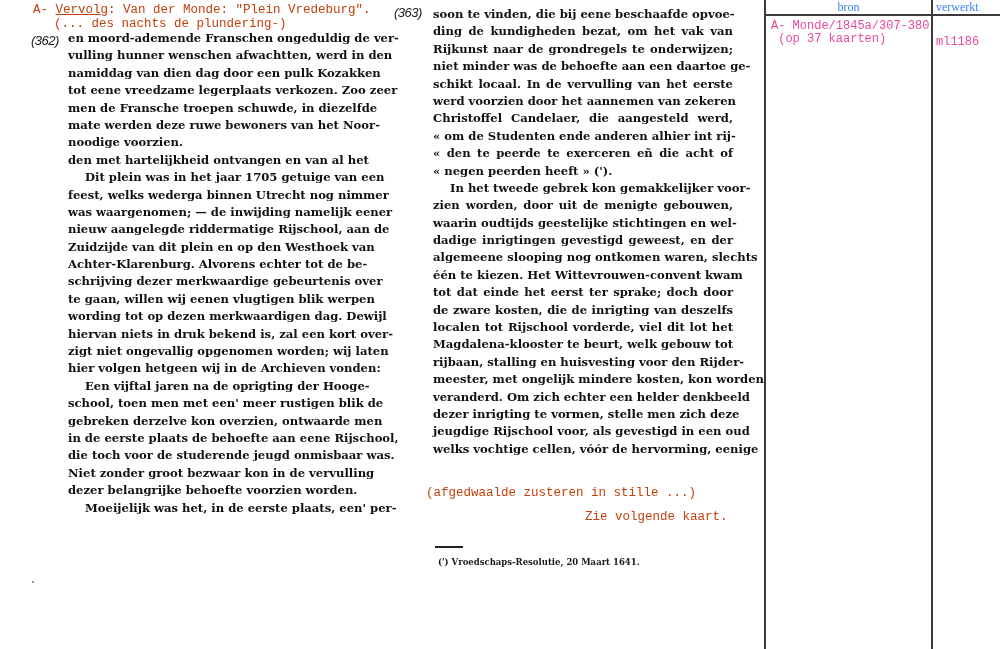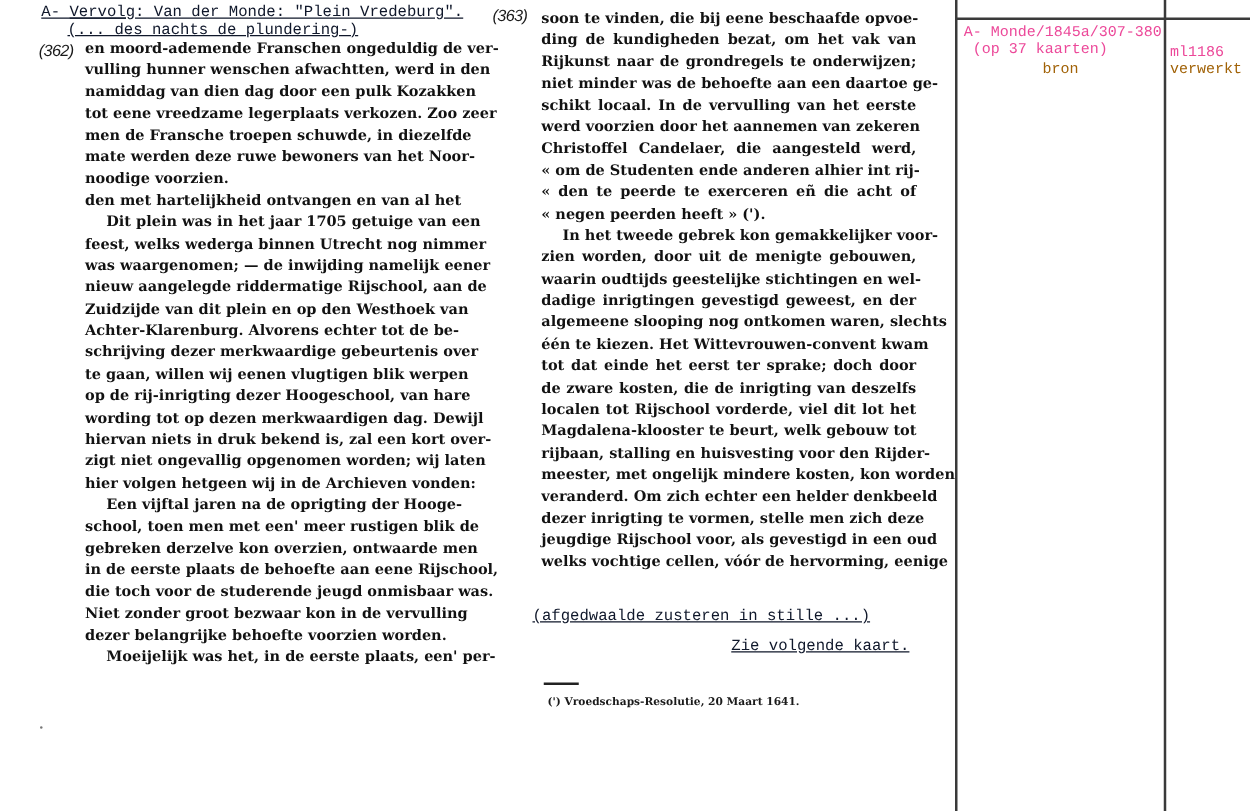--- a/index.html
+++ b/index.html
@@ -9,26 +9,25 @@
     }
     body {
       width: 1000px;
       height: 649px;
       position: relative;
       overflow: hidden;
       color: #141414;
     }
     .typed {
       font-family: "Liberation Mono", "DejaVu Sans Mono", monospace;
-      color: #0f172a;
+      color: #c2410c;
       font-size: 12.5px;
       line-height: 14px;
       position: absolute;
       white-space: pre;
-      text-decoration: underline;
     }
     .underline { text-decoration: underline; }
     .page-no {
       position: absolute;
       font-family: Liberation Sans, sans-serif;
       font-style: italic;
       font-size: 13px;
       color: #1a1a1a;
       letter-spacing: -0.5px;
     }
@@ -76,25 +75,24 @@
     }
     .vline-mid {
       position: absolute; left: 167px; top: 0; width: 2px; height: 649px; background: #3a3a3a;
     }
     .hline {
       position: absolute; left: 0; top: 14px; width: 236px; height: 1.5px; background: #3a3a3a;
     }
     .th {
       position: absolute;
       top: 0;
-      font-family: Liberation Mono, monospace;
+      font-family: Liberation Serif, serif;
       font-size: 12px;
       line-height: 14px;
-      color: #a16207;
-      margin-top: 48px;
+      color: #3b82f6;
     }
     .th-bron { left: 2px; width: 165px; text-align: center; }
     .th-verwerkt { left: 172px; }
     .cell-typed {
       position: absolute;
       font-family: "Liberation Mono", "DejaVu Sans Mono", monospace;
       font-size: 12px;
       line-height: 13px;
       color: #ec4899;
       white-space: pre;
@@ -120,21 +118,20 @@
     <span class="line last">noodige voorzien.</span>
     <span class="line">den met hartelijkheid ontvangen en van al het</span>
     <span class="line indent">Dit plein was in het jaar 1705 getuige van een</span>
     <span class="line">feest, welks wederga binnen Utrecht nog nimmer</span>
     <span class="line">was waargenomen; — de inwijding namelijk eener</span>
     <span class="line">nieuw aangelegde riddermatige Rijschool, aan de</span>
     <span class="line">Zuidzijde van dit plein en op den Westhoek van</span>
     <span class="line">Achter-Klarenburg. Alvorens echter tot de be-</span>
     <span class="line">schrijving dezer merkwaardige gebeurtenis over</span>
     <span class="line">te gaan, willen wij eenen vlugtigen blik werpen</span>
-    <span class="line">op de rij-inrigting dezer Hoogeschool, van hare</span>
     <span class="line">wording tot op dezen merkwaardigen dag. Dewijl</span>
     <span class="line">hiervan niets in druk bekend is, zal een kort over-</span>
     <span class="line">zigt niet ongevallig opgenomen worden; wij laten</span>
     <span class="line last">hier volgen hetgeen wij in de Archieven vonden:</span>
     <span class="line indent">Een vijftal jaren na de oprigting der Hooge-</span>
     <span class="line">school, toen men met een' meer rustigen blik de</span>
     <span class="line">gebreken derzelve kon overzien, ontwaarde men</span>
     <span class="line">in de eerste plaats de behoefte aan eene Rijschool,</span>
     <span class="line">die toch voor de studerende jeugd onmisbaar was.</span>
     <span class="line">Niet zonder groot bezwaar kon in de vervulling</span>

